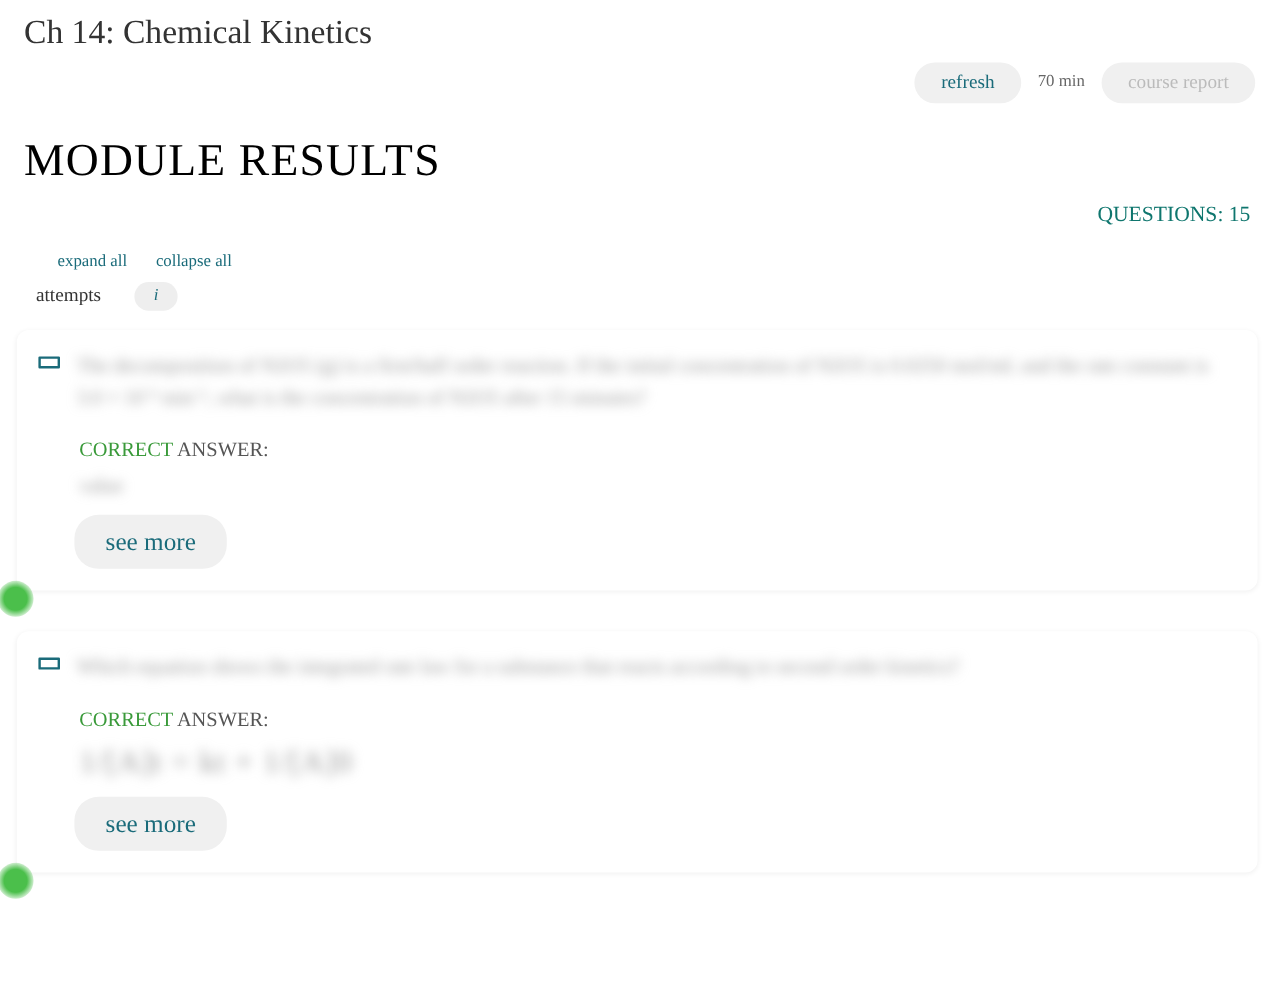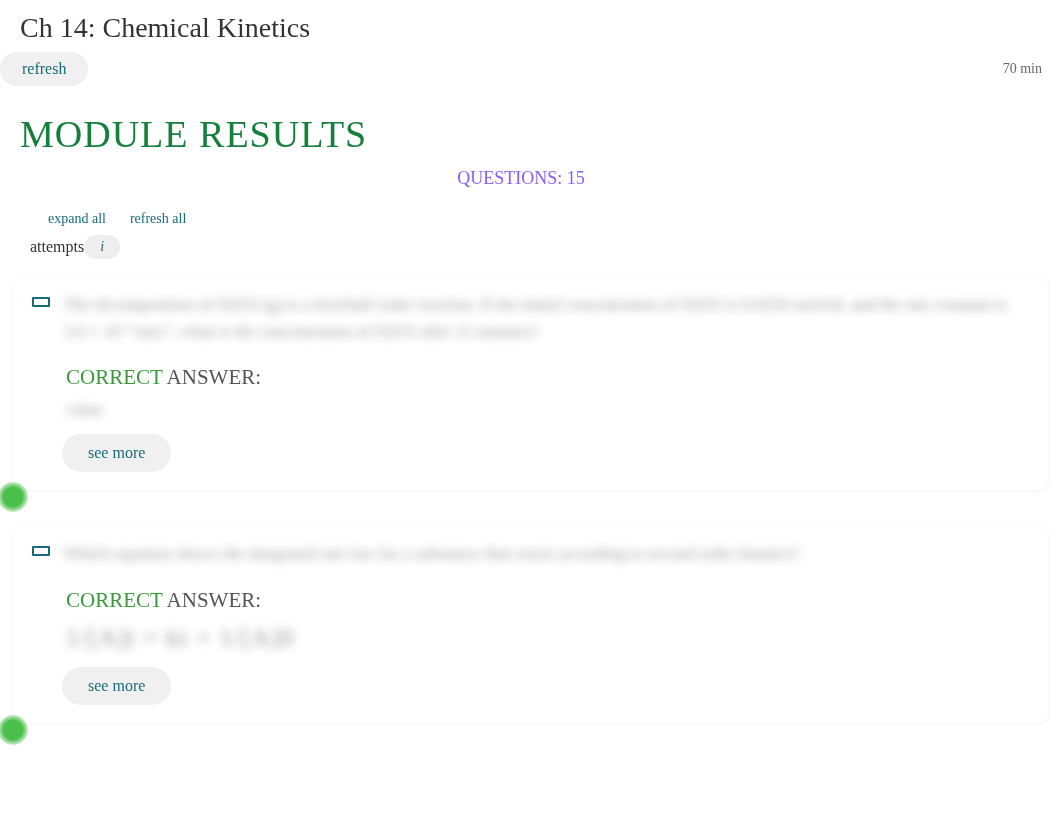--- a/index.html
+++ b/index.html
@@ -12,21 +12,21 @@
     width: 1062px;
   }
   .page-title {
     font-size: 28px;
     color: #333333;
     padding: 12px 20px 8px 20px;
     font-weight: normal;
   }
   .top-actions {
     display: flex;
-    justify-content: space-between;
+    justify-content: flex-end;
     align-items: center;
     gap: 10px;
     padding: 0 16px 16px 0;
   }
   .pill-btn {
     background: #f0f0f0;
     border: none;
     border-radius: 20px;
     padding: 8px 22px;
     font-size: 16px;
@@ -35,30 +35,30 @@
   }
   .pill-btn.refresh { color: #1a6b7a; }
   .time-pill {
     font-size: 14px;
     color: #666666;
     padding: 0 4px;
   }
   .pill-btn.report { color: #bbbbbb; cursor: default; }
   .module-heading {
     font-size: 38px;
-    color: #15803d;
+    color: #000000;
     font-weight: normal;
     letter-spacing: 1px;
     padding: 10px 20px 12px 20px;
     margin: 0;
   }
   .questions-count {
-    text-align: center;
+    text-align: right;
     font-size: 18px;
-    color: #8b5cf6;
+    color: #0f766e;
     padding: 0 20px 14px 0;
   }
   .controls-row {
     display: flex;
     align-items: center;
     gap: 24px;
     padding: 8px 20px 4px 48px;
     font-size: 16px;
   }
   .link-btn {
@@ -66,21 +66,21 @@
     border: none;
     color: #1a6b7a;
     font-size: 14px;
     font-family: inherit;
     cursor: pointer;
     padding: 0;
   }
   .attempts-row {
     display: flex;
     align-items: center;
-    gap: 0;
+    gap: 28px;
     padding: 4px 20px 10px 30px;
     font-size: 16px;
     color: #333333;
   }
   .info-chip {
     background: #eeeeee;
     border-radius: 14px;
     padding: 4px 16px;
     font-family: Georgia, serif;
     font-style: italic;
@@ -111,42 +111,42 @@
   }
   .q-text {
     filter: blur(5px);
     color: #999999;
     font-size: 17px;
     line-height: 1.6;
     user-select: none;
   }
   .answer-line {
     padding: 20px 0 6px 34px;
-    font-size: 21px;
+    font-size: 17px;
   }
   .correct-label { color: #3a9a3a; }
   .answer-label { color: #555555; }
   .answer-value {
     padding: 4px 0 14px 34px;
     filter: blur(5px);
     color: #999999;
     font-size: 17px;
     user-select: none;
   }
   .answer-value.formula {
     font-size: 26px;
     letter-spacing: 1px;
   }
   .see-more-btn {
     margin-left: 30px;
     background: #f0f0f0;
     border: none;
     border-radius: 20px;
     padding: 10px 26px;
-    font-size: 16px;
+    font-size: 21px;
     font-family: inherit;
     color: #1a6b7a;
     cursor: pointer;
   }
   .status-dot {
     position: absolute;
     left: -2px;
     bottom: -22px;
     width: 30px;
     height: 30px;
@@ -156,32 +156,33 @@
   .card-wrap { position: relative; margin-bottom: 34px; }
 </style>
 </head>
 <body>
 
 <div class="page-title">Ch 14: Chemical Kinetics</div>
 
 <div class="top-actions">
   <button class="pill-btn refresh">refresh</button>
   <span class="time-pill">70 min</span>
+  <button class="pill-btn report">course report</button>
 </div>
 
 <h1 class="module-heading">MODULE RESULTS</h1>
 
 <div class="questions-count">
   <span>QUESTIONS:</span>
   <span>15</span>
 </div>
 
 <div class="controls-row">
   <button class="link-btn">expand all</button>
-  <button class="link-btn">refresh all</button>
+  <button class="link-btn">collapse all</button>
 </div>
 
 <div class="attempts-row">
   <span>attempts</span>
   <span class="info-chip">i</span>
 </div>
 
 <div class="card-wrap">
   <div class="question-card">
     <div class="q-body">

